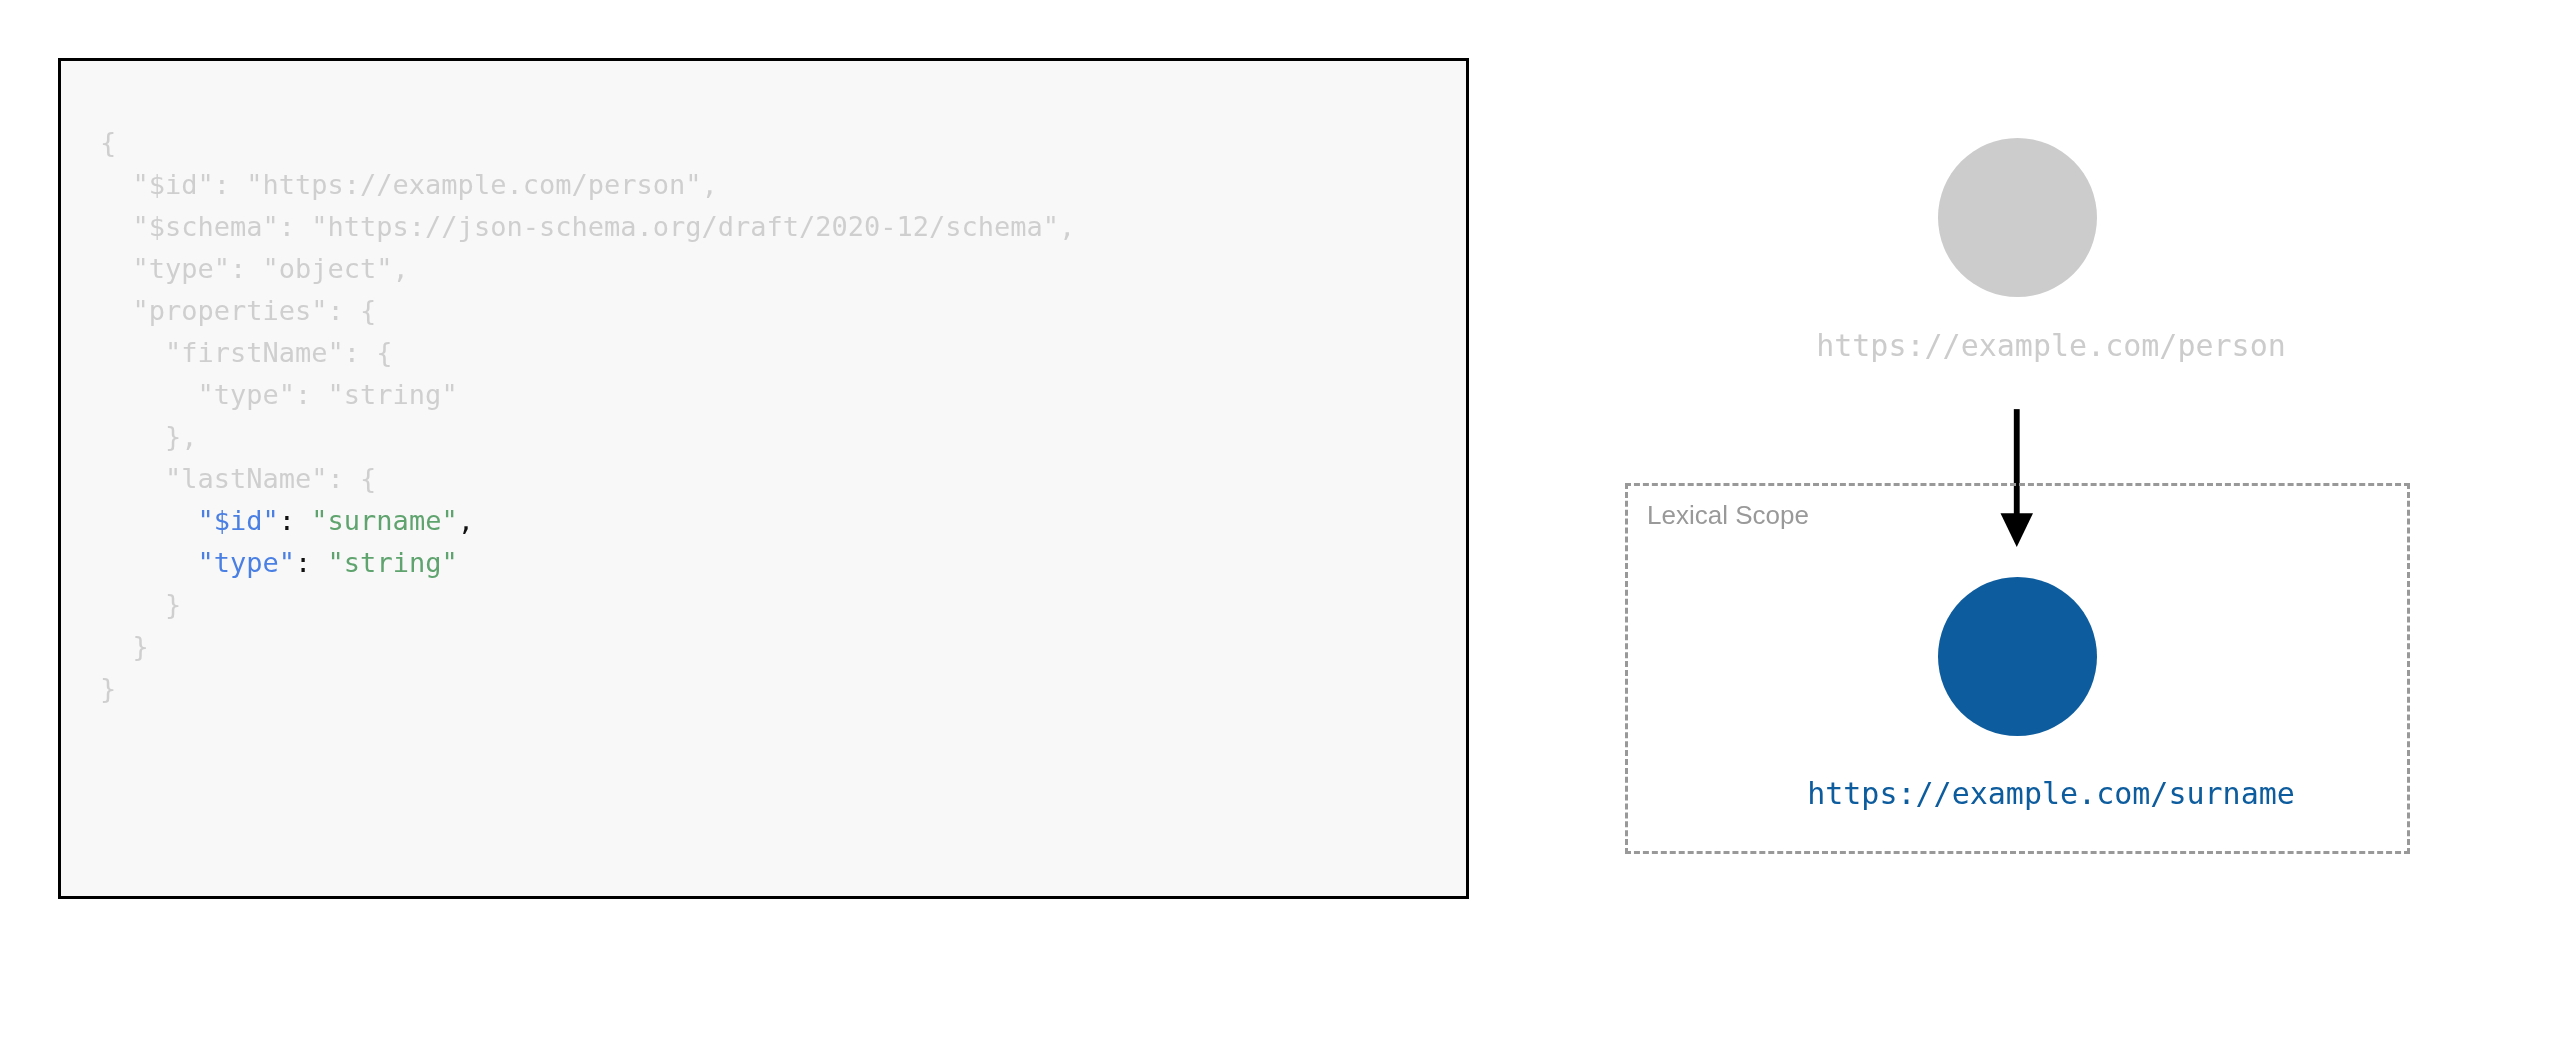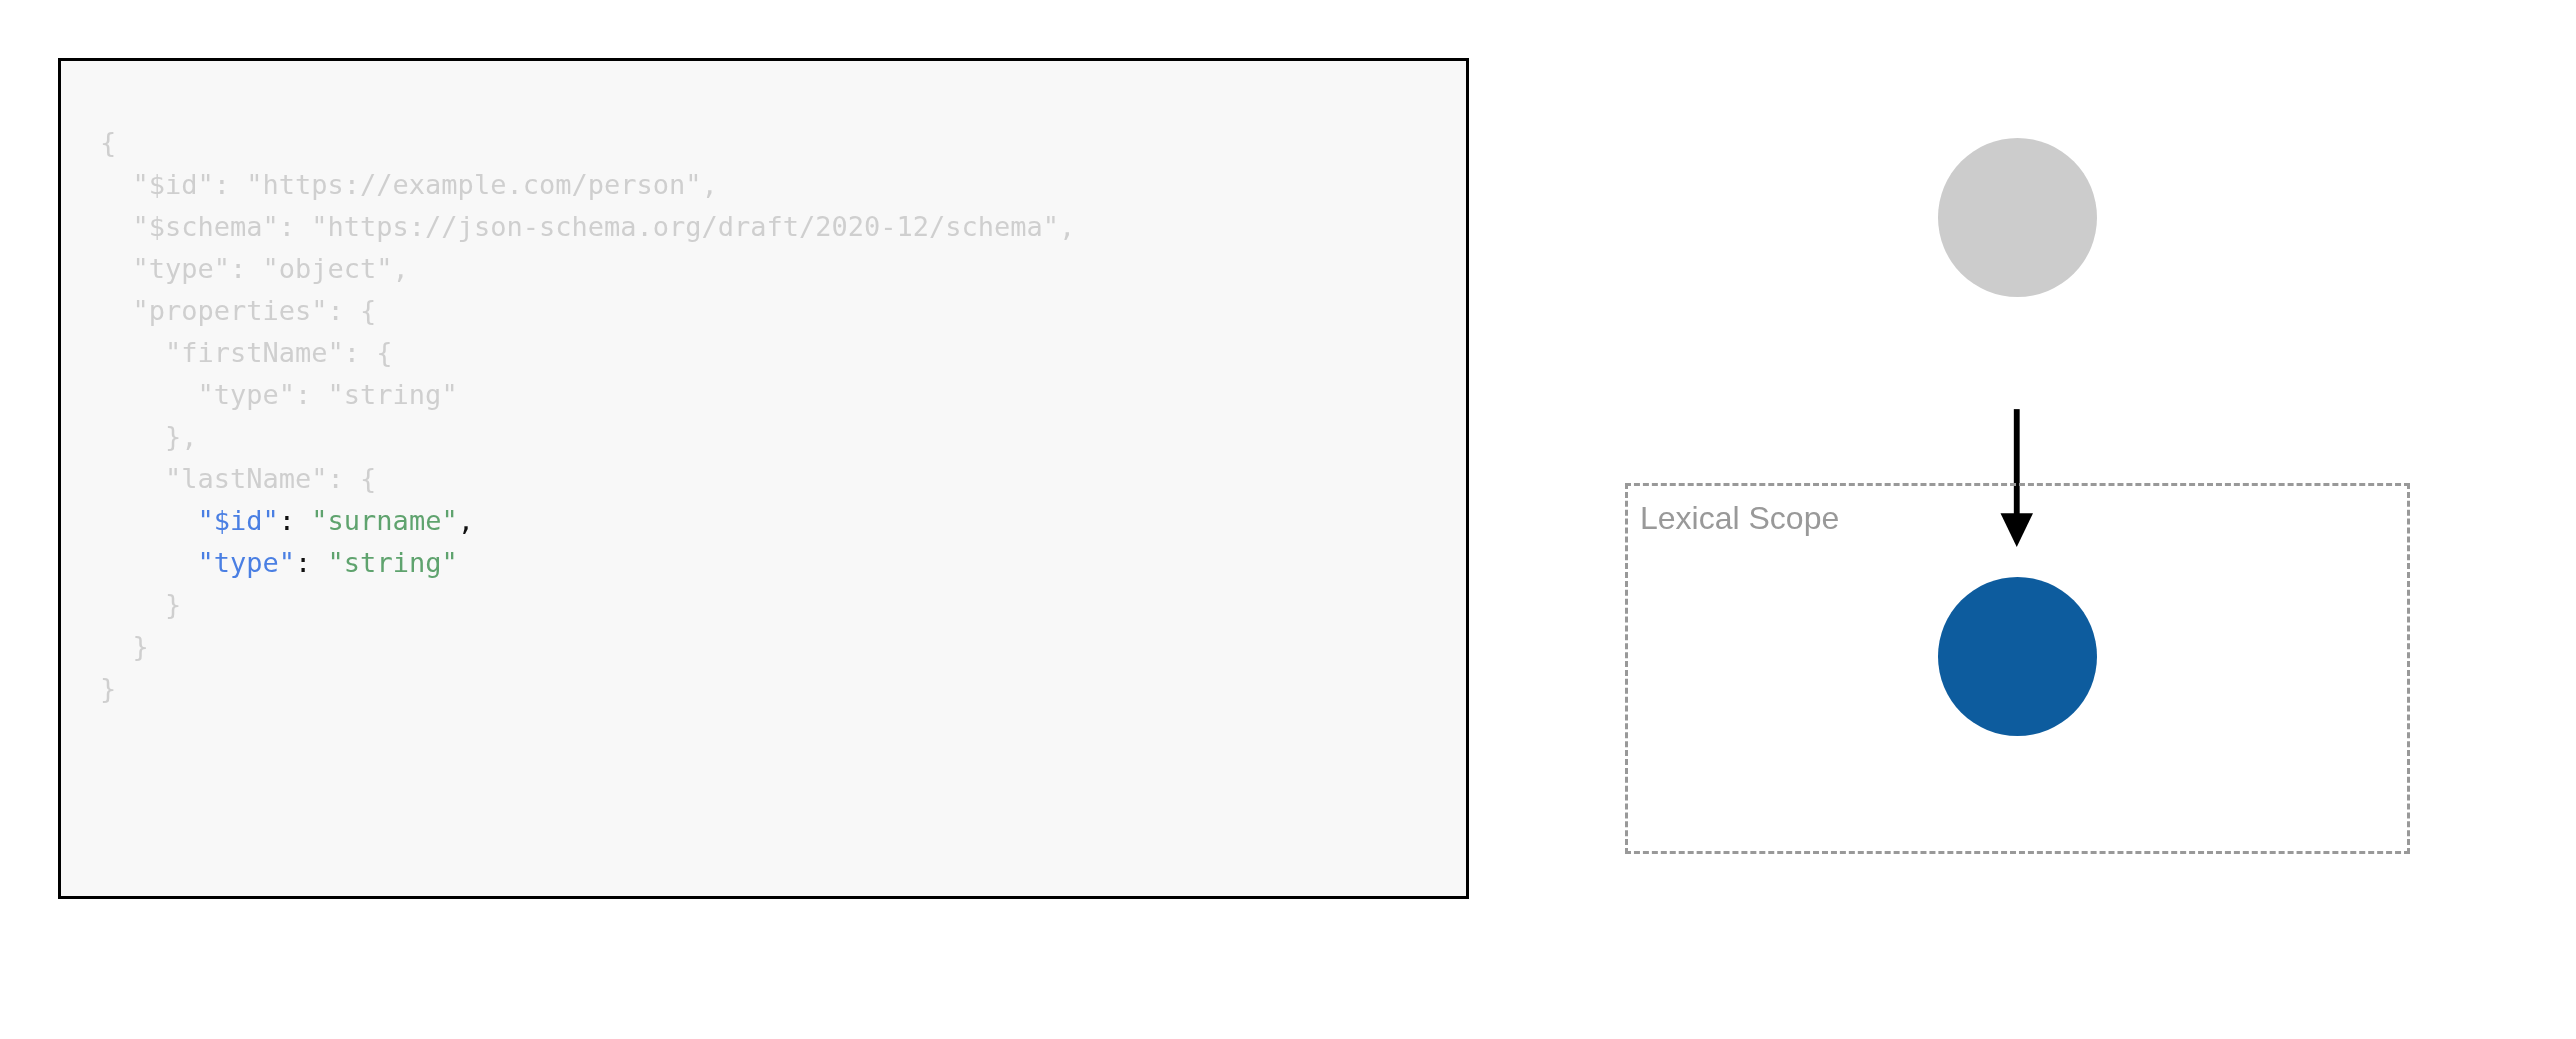--- a/index.html
+++ b/index.html
@@ -120,24 +120,24 @@
     position: absolute;
     left: 99px;   
     top: 483px;
     width: 785px;
     height: 371px;
     box-sizing: border-box;
     border: 3.2px dashed #999999;
   }
   #lexical-scope-box-label {
     position: absolute;
-    left: 114px;
+    left: 121px;
     top: 500px;
     font-family: "Liberation Sans", sans-serif;
-    font-size: 32px;
+    font-size: 26px;
     color: #999999;
     white-space: nowrap;
   }
 </style>
 </head>
 <body>
 
 <div id="left-panel">
   <div id="code-box">
     <pre id="code-listing"><span class="code-line"><span class="dim">{</span>
@@ -154,25 +154,27 @@
 </span><span class="code-line">    <span class="dim">}</span>
 </span><span class="code-line">  <span class="dim">}</span>
 </span><span class="code-line"><span class="dim">}</span>
 </span></pre>
   </div>
 </div>
 
 <div id="right-panel">
 
   <div id="node-outer-circle" class="node-circle"></div>
+  <div id="label-outer" class="node-label">https://example.com/person</div>
 
   <svg id="scope-arrow" viewBox="0 0 120 215">
     <line x1="55" y1="0" x2="55" y2="168" stroke="#000000" stroke-width="9"></line>
     <polygon points="30,160 80,160 55,212" fill="#000000"></polygon>
   </svg>
 
   <div id="lexical-scope-box"></div>
   <div id="lexical-scope-box-label">Lexical Scope</div>
 
   <div id="node-inner-circle" class="node-circle"></div>
+  <div id="label-inner" class="node-label">https://example.com/surname</div>
 
 </div>
 
 
 </body></html>

